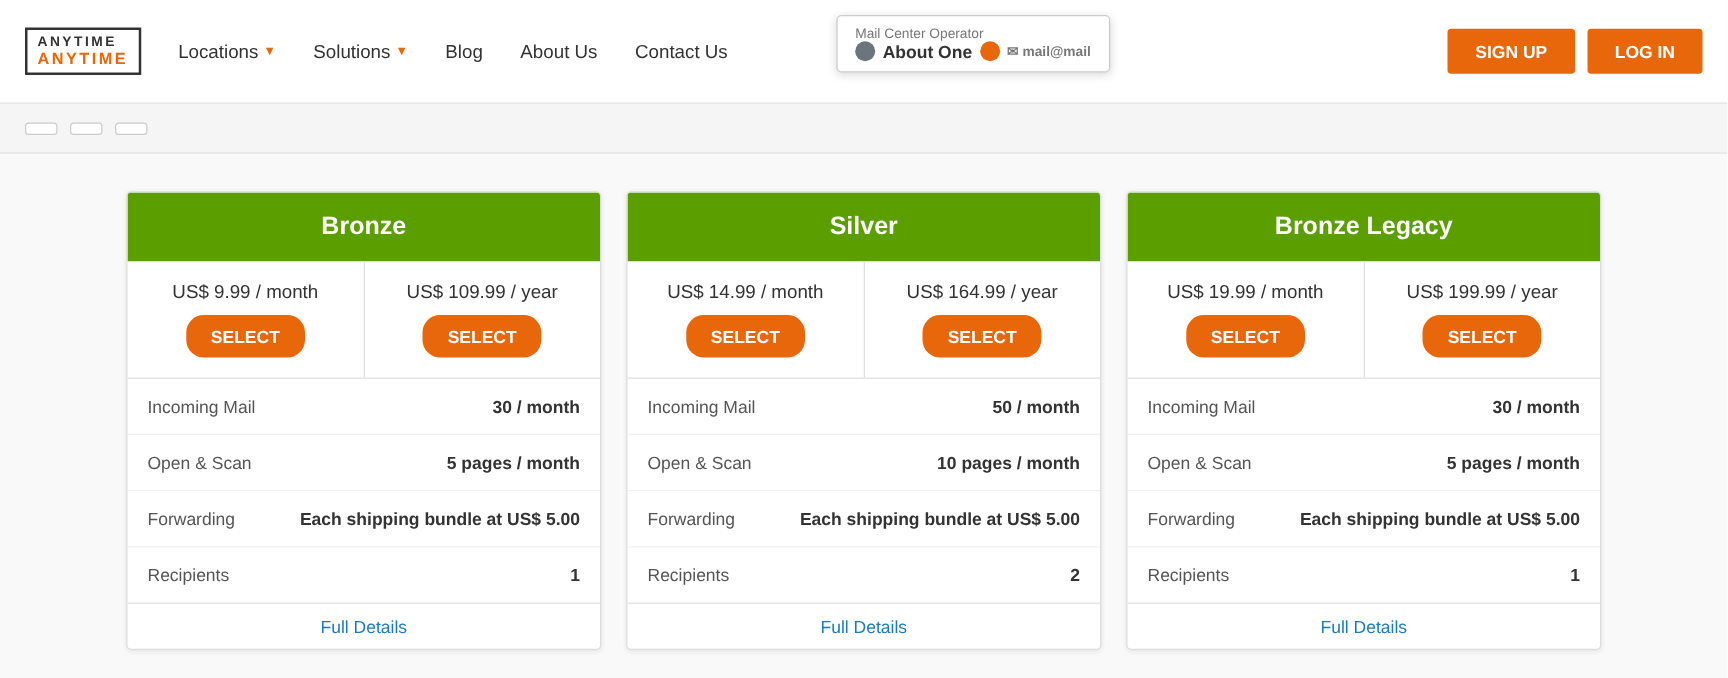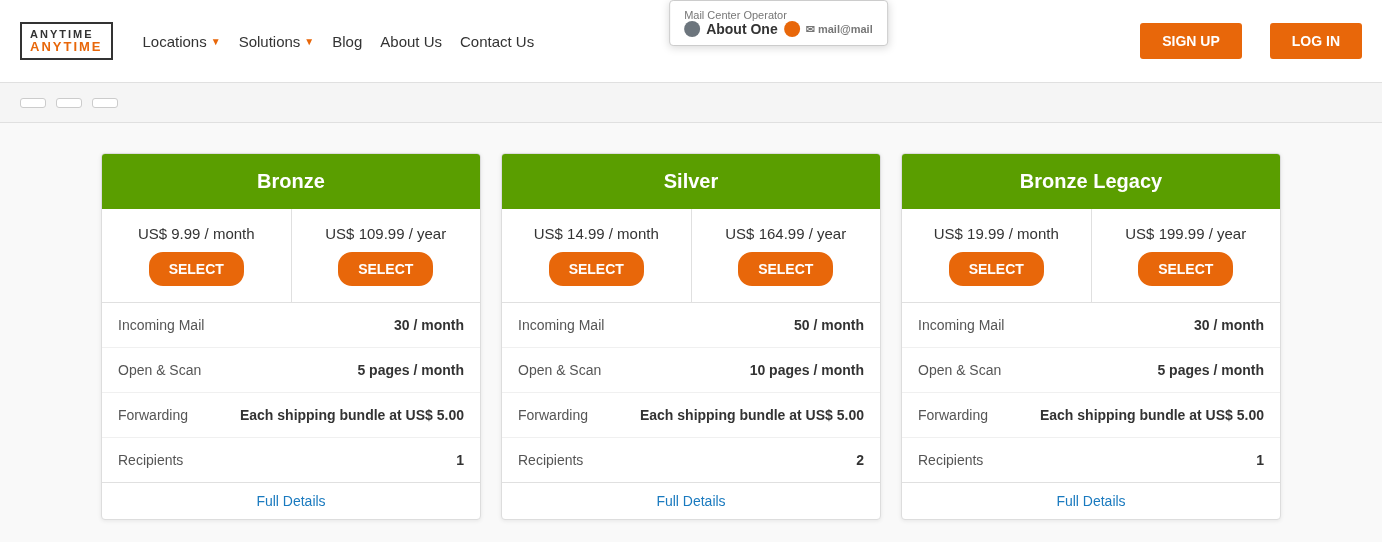--- a/index.html
+++ b/index.html
@@ -16,47 +16,47 @@
       position: relative;
     }
     .logo-box {
       border: 2px solid #333;
       padding: 4px 8px;
       margin-right: 30px;
       line-height: 1.1;
     }
     .logo-box .any { font-size: 11px; font-weight: bold; letter-spacing: 2px; color: #333; }
     .logo-box .mail { font-size: 13px; font-weight: bold; letter-spacing: 2px; color: #e8670a; }
-    .nav-links { display: flex; align-items: center; gap: 18px; flex: 1; }
+    .nav-links { display: flex; align-items: center; gap: 30px; flex: 1; }
     .nav-link {
       text-decoration: none; color: #333; font-size: 15px; display: flex; align-items: center; gap: 4px; cursor: pointer;
     }
     .chevron { font-size: 10px; color: #e8670a; }
 
     
     .operator-popup {
       position: absolute;
-      top: 0;
+      top: 12px;
       left: 50%;
       transform: translateX(-10%);
       background: #fff;
       border: 1px solid #ccc;
       border-radius: 4px;
       padding: 8px 14px;
       font-size: 13px;
       box-shadow: 0 2px 8px rgba(0,0,0,0.15);
       white-space: nowrap;
       z-index: 10;
     }
     .operator-popup .op-title { font-size: 11px; color: #777; }
     .operator-popup .op-name { font-size: 14px; font-weight: bold; color: #333; display: flex; align-items: center; gap: 6px; }
     .op-icon { width: 16px; height: 16px; background: #6c757d; border-radius: 50%; display: inline-block; }
     .op-icon-mail { background: #e8670a; }
 
-    .nav-buttons { display: flex; gap: 28px; }
+    .nav-buttons { display: flex; gap: 10px; }
     .btn-signup {
       background: #e8670a; color: #fff; border: none; padding: 10px 22px;
       font-size: 14px; font-weight: bold; cursor: pointer; border-radius: 3px;
     }
     .btn-login {
       background: #e8670a; color: #fff; border: none; padding: 10px 22px;
       font-size: 14px; font-weight: bold; cursor: pointer; border-radius: 3px;
     }
 
     

